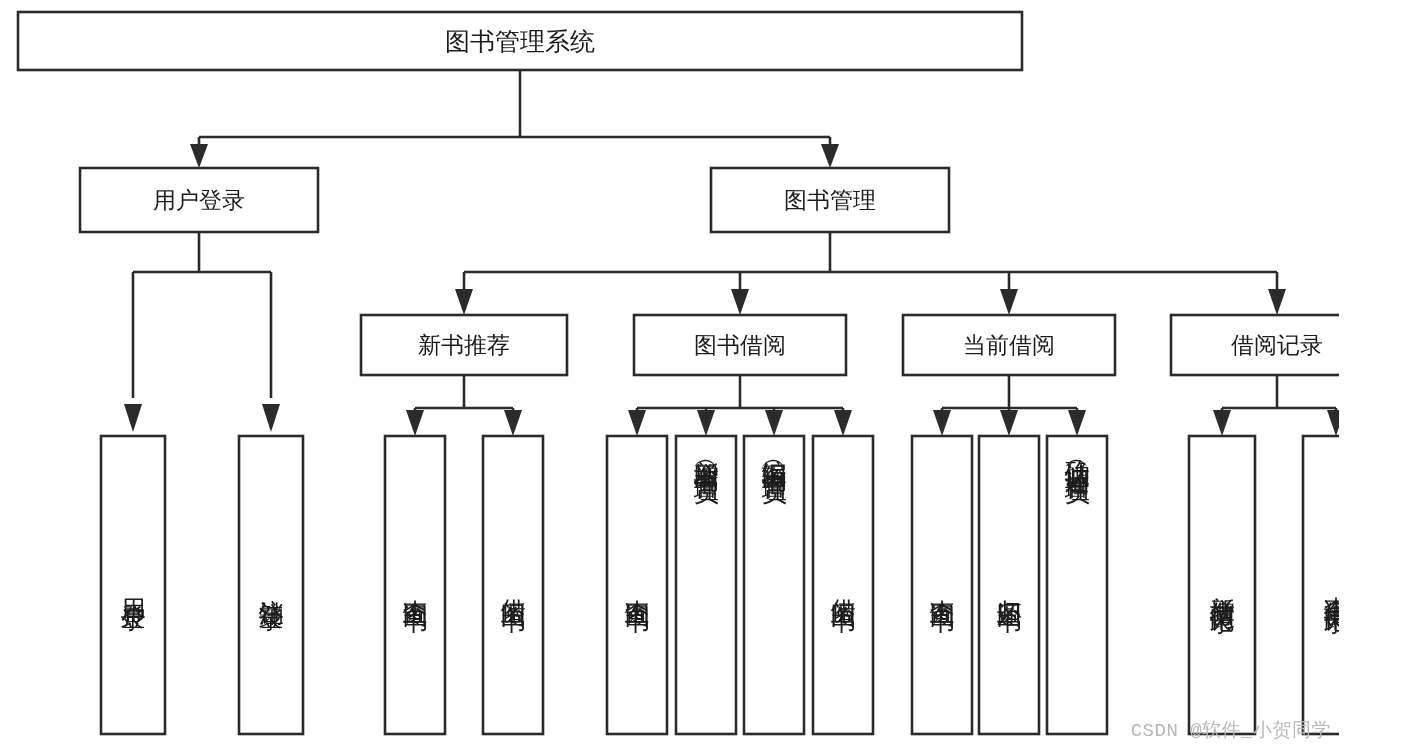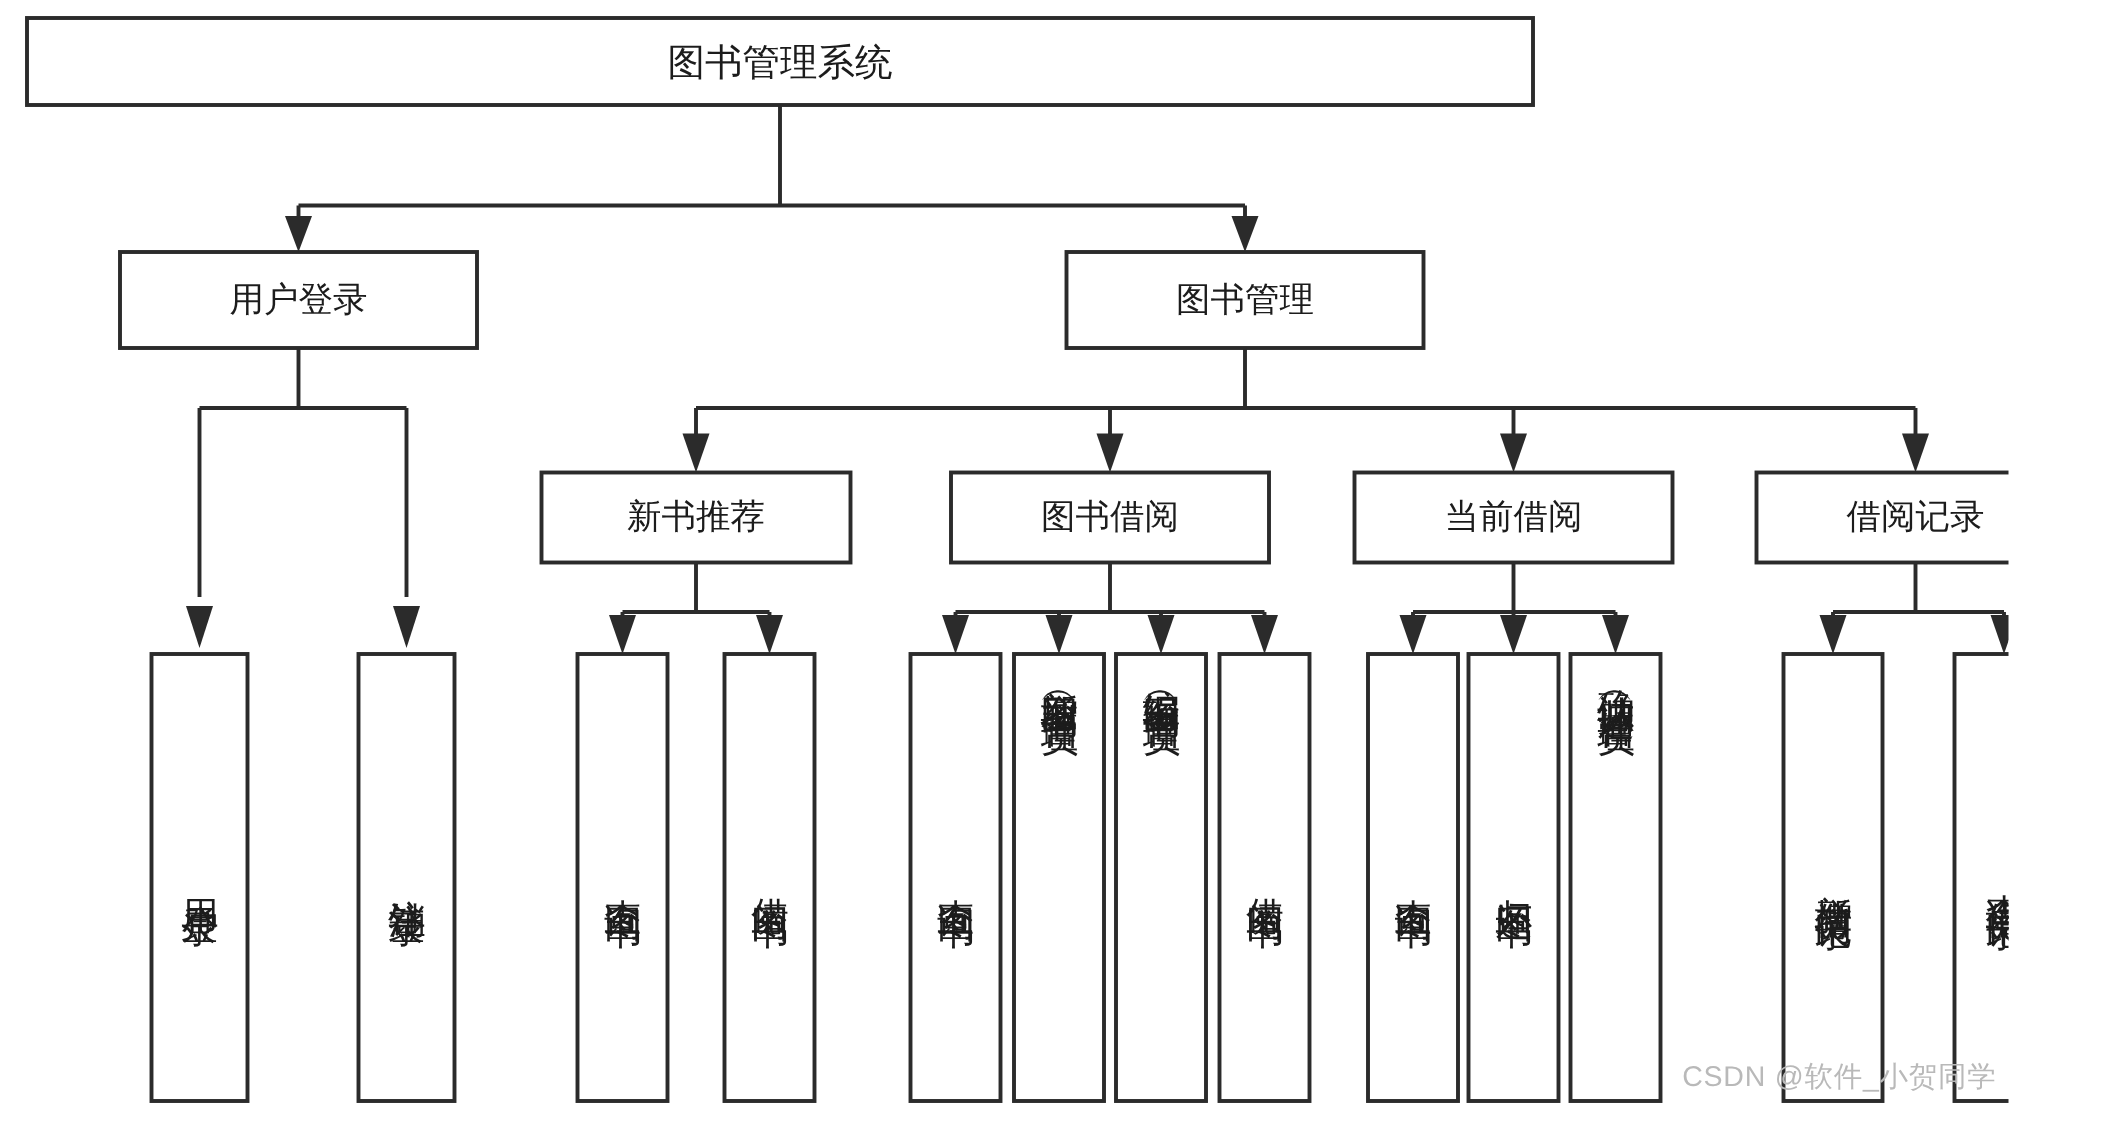--- a/index.html
+++ b/index.html
@@ -62,22 +62,22 @@
     font-family: "DejaVu Sans", "Liberation Sans", sans-serif;
     font-size: 25px;
     line-height: 1.18;
     letter-spacing: 3px;
     color: #1c1c1c;
     white-space: nowrap;
   }
   .watermark {
     position: absolute;
     right: 8px;
-    bottom: 16px;
-    font-family: Liberation Sans, sans-serif;
+    bottom: 4px;
+    font-family: Liberation Mono, monospace;
     font-size: 19px;
     color: #b9b9b9;
     letter-spacing: 0.5px;
     white-space: nowrap;
   }
 </style>
 </head>
 <body>
 
 <div id="diagram-root">

